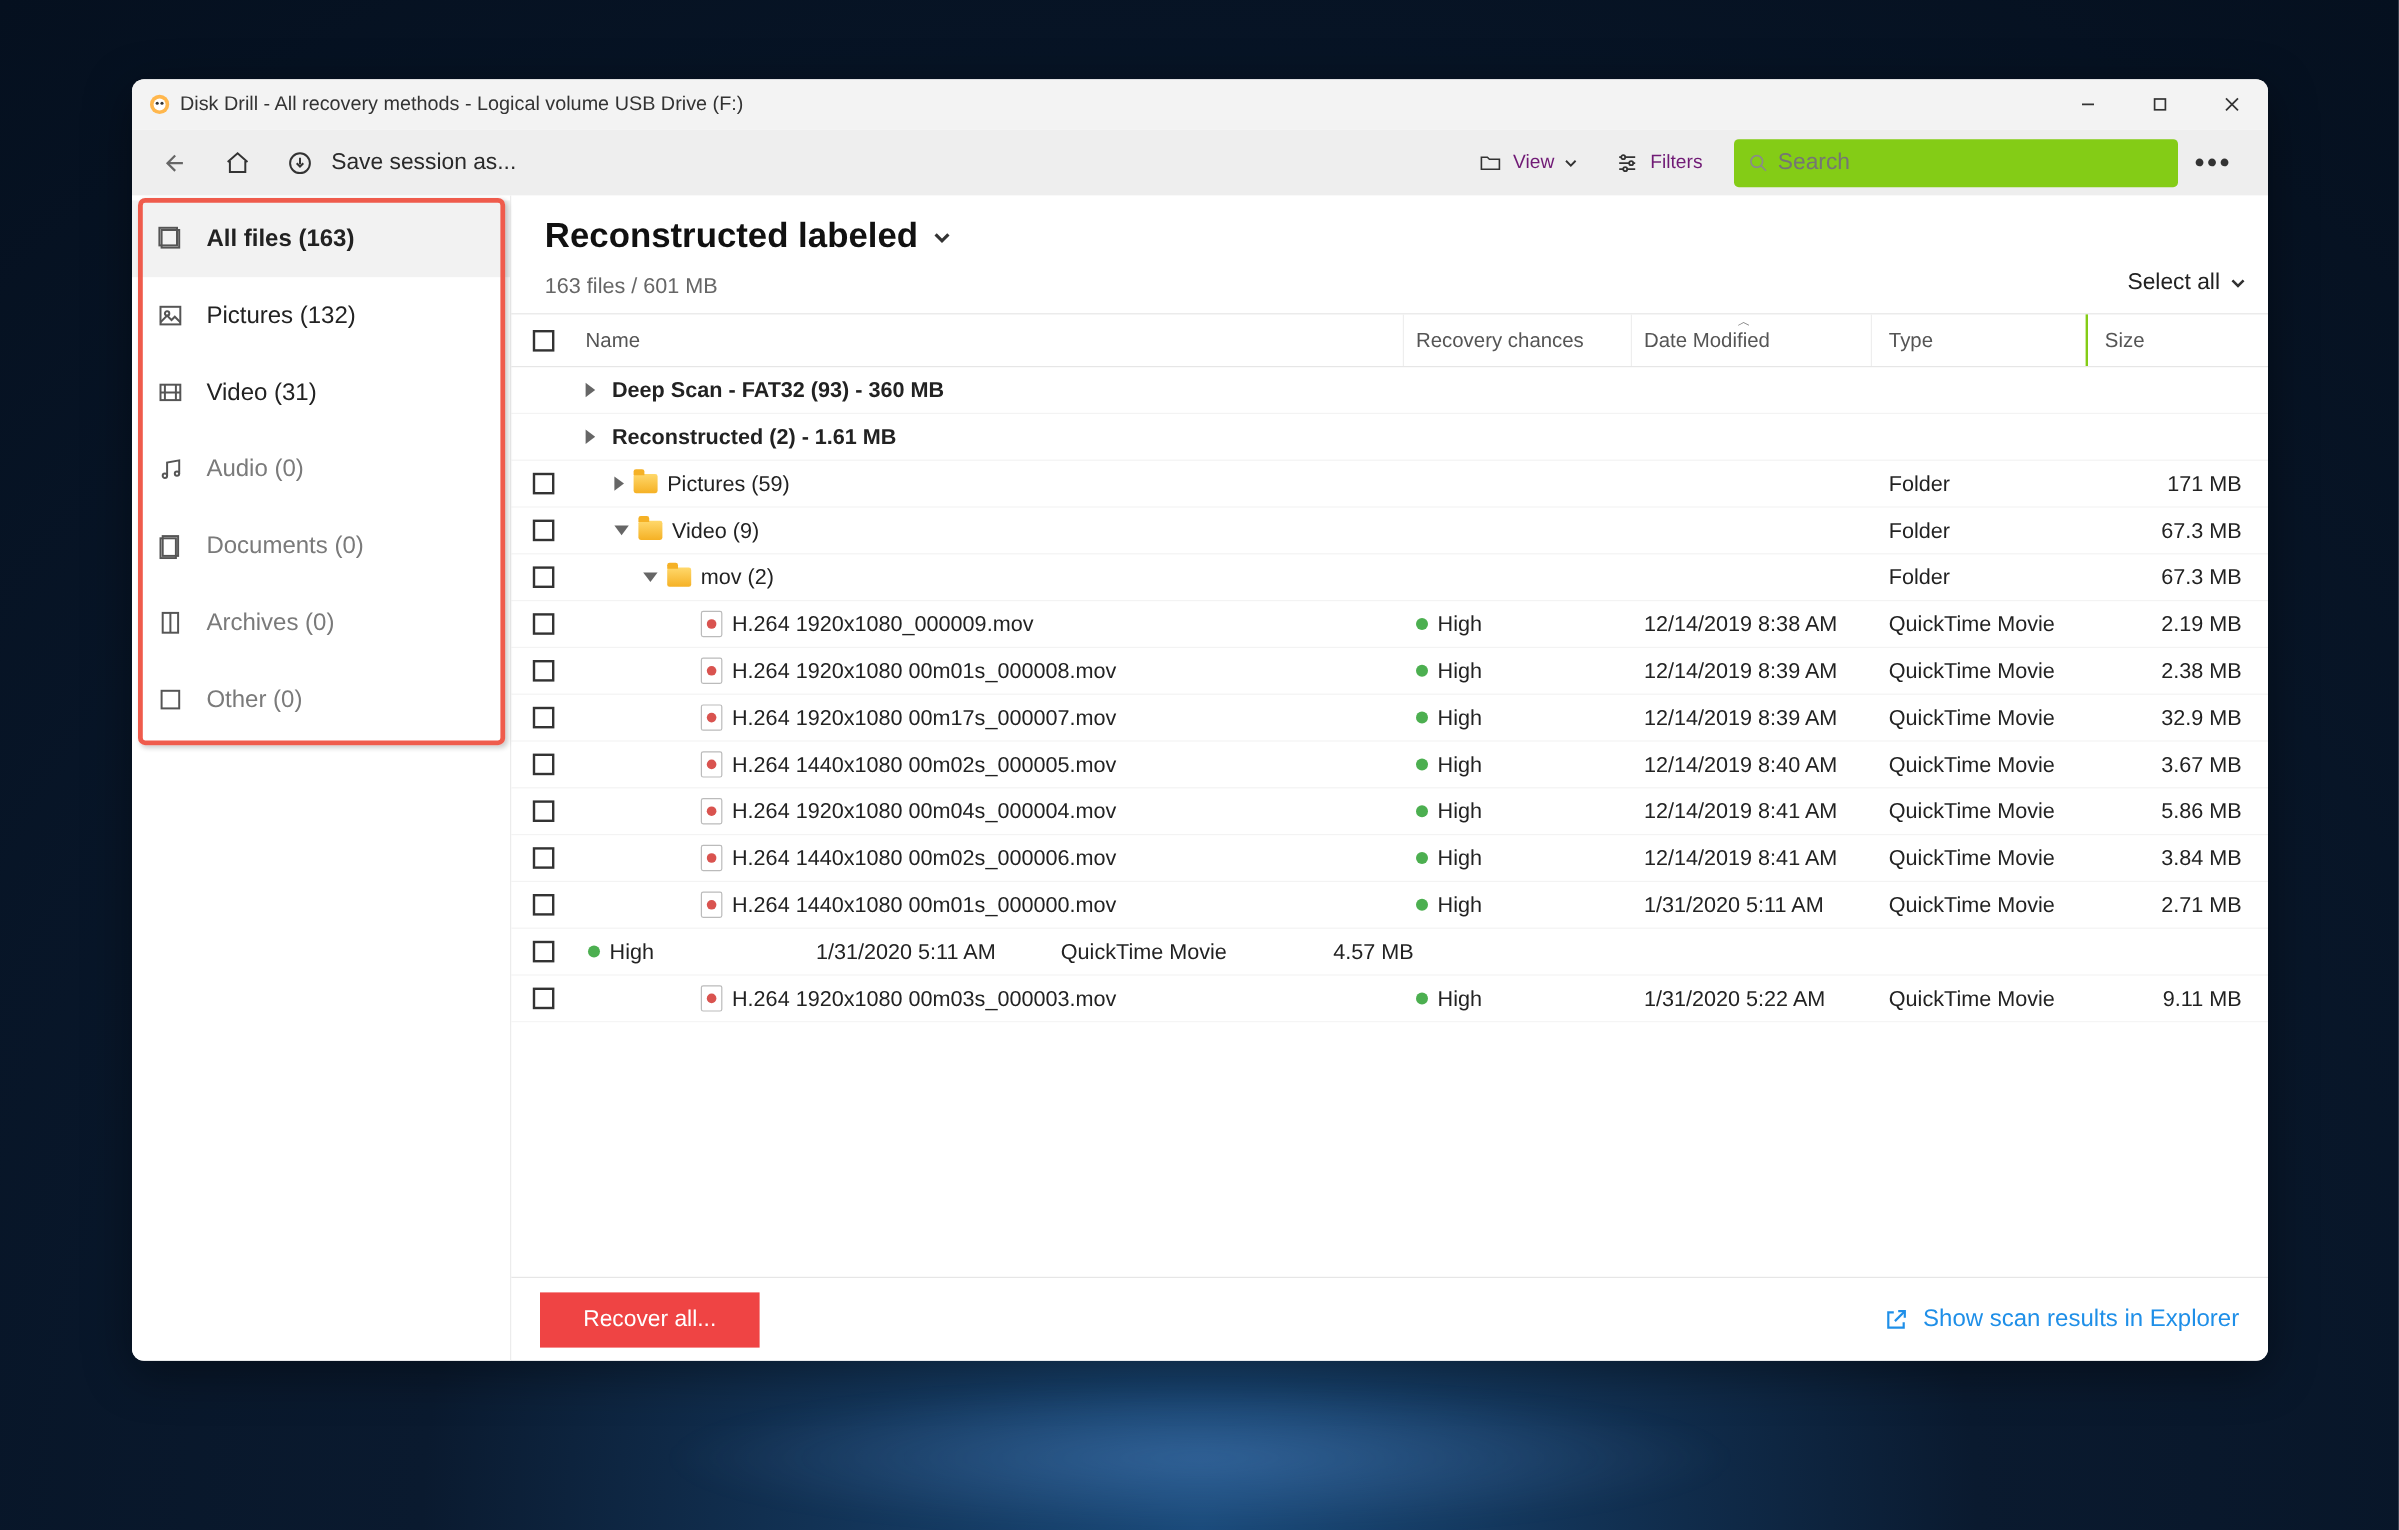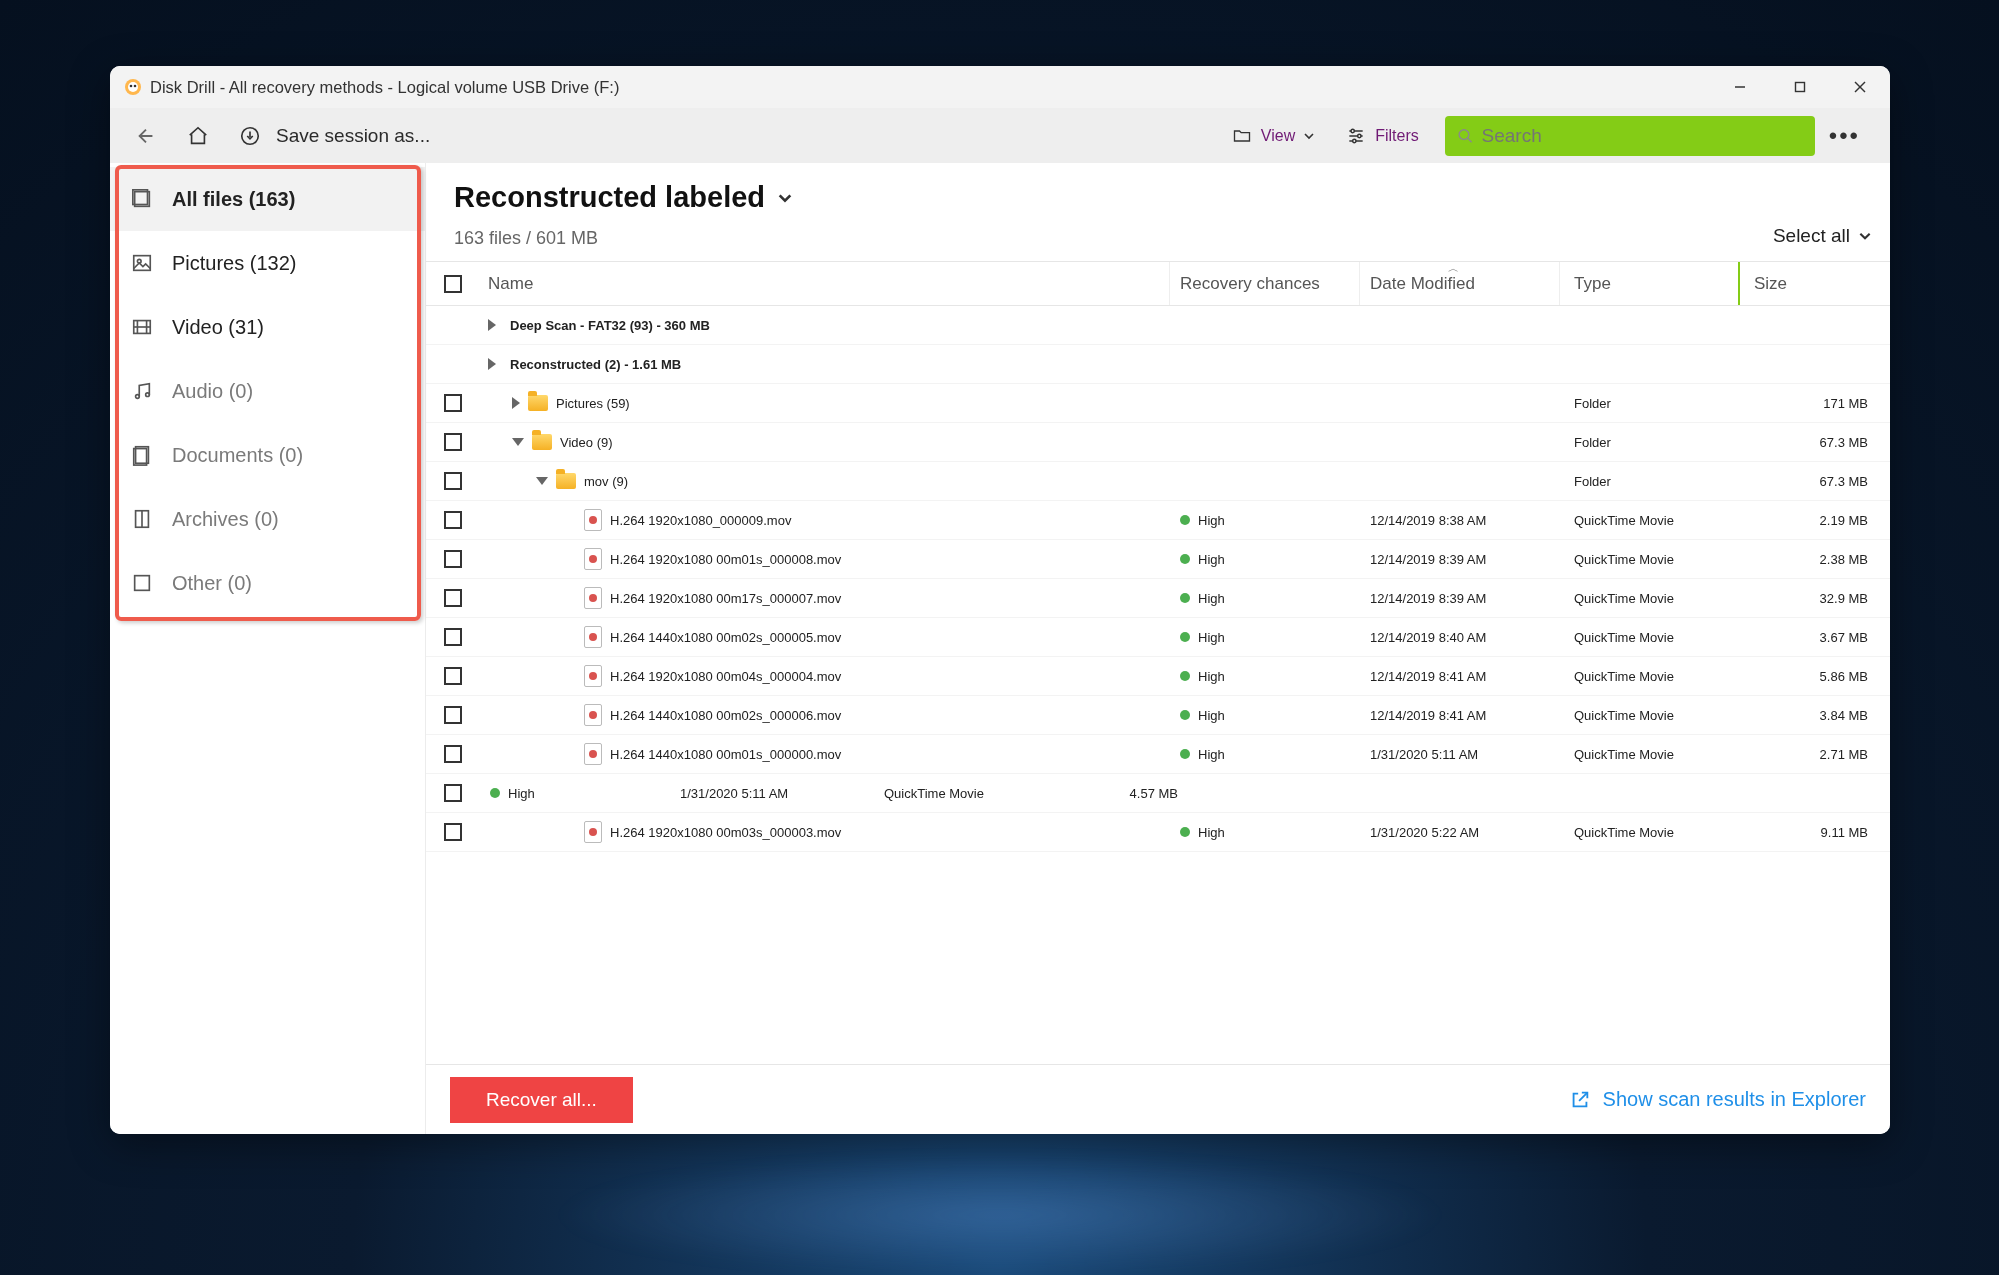--- a/index.html
+++ b/index.html
@@ -71,21 +71,21 @@
   .table-head { display:flex; align-items:center; height:44px; border-bottom:1px solid #e6e6e6; font-size:17px; color:#555;}
   .col-check { width:54px; display:flex; justify-content:center; }
   .col-name { flex:1; padding-left:8px; border-right:1px solid #eee; height:100%; display:flex; align-items:center;}
   .col-rec { width:190px; padding-left:10px; border-right:1px solid #eee; height:100%; display:flex; align-items:center; position:relative;}
   .col-date { width:200px; padding-left:10px; border-right:1px solid #eee; height:100%; display:flex; align-items:center; position:relative;}
   .col-type { width:180px; padding-left:14px; border-right:2px solid #84cc16; height:100%; display:flex; align-items:center;}
   .col-size { width:150px; padding-left:14px; height:100%; display:flex; align-items:center;}
   .sort-caret { position:absolute; top:-1px; left:88px; font-size:11px; color:#777;}
   
   .rows { overflow:auto; }
-  .row { display:flex; align-items:center; height:39px; font-size:13px; color:#222; border-bottom:1px solid #f3f3f3;}
+  .row { display:flex; align-items:center; height:39px; font-size:18px; color:#222; border-bottom:1px solid #f3f3f3;}
   .row.group { font-weight:600; }
   .row .name-cell { flex:1; display:flex; align-items:center; gap:8px; padding-left:8px; min-width:0;}
   .row .rec-cell { width:190px; padding-left:10px; display:flex; align-items:center; gap:8px;}
   .row .date-cell { width:200px; padding-left:10px; }
   .row .type-cell { width:180px; padding-left:14px; }
   .row .size-cell { width:150px; padding-right:22px; text-align:right; }
   .chk { width:18px; height:18px; border:2px solid #333; background:#fff; cursor:pointer;}
   .tri { display:inline-block; width:0;height:0; }
   .tri.right { border-top:6px solid transparent; border-bottom:6px solid transparent; border-left:8px solid #666; }
   .tri.down { border-left:6px solid transparent; border-right:6px solid transparent; border-top:8px solid #666; }
@@ -363,21 +363,21 @@
      <div class="type-cell">Folder</div>
      <div class="size-cell">67.3 MB</div>
           </div>
           <div class="row">
             <div class="col-check">
               <div class="chk"></div>
             </div>
      <div class="name-cell" style="padding-left:56px;">
        <span class="tri down"></span>
        <span class="folder-icon"></span>
-       <span>mov (9)</span>
+       <span>mov (2)</span>
      </div>
      <div class="rec-cell"></div>
      <div class="date-cell"></div>
      <div class="type-cell">Folder</div>
      <div class="size-cell">67.3 MB</div>
           </div>
           <div class="row">
             <div class="col-check">
               <div class="chk"></div>
             </div>

